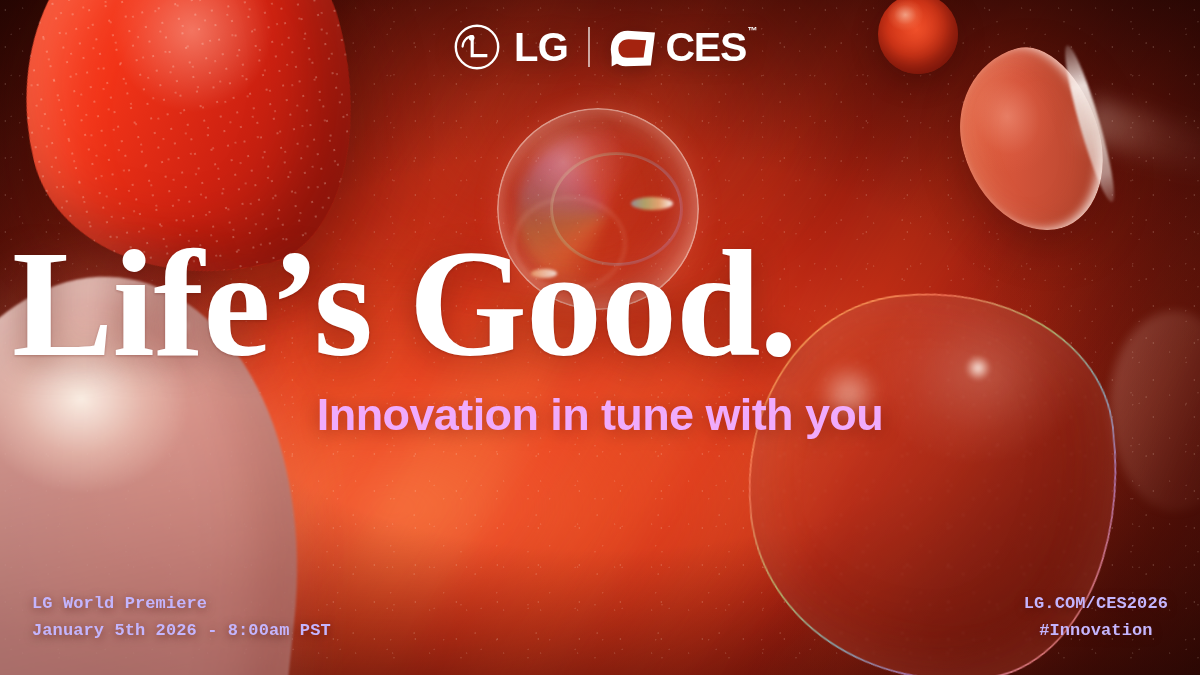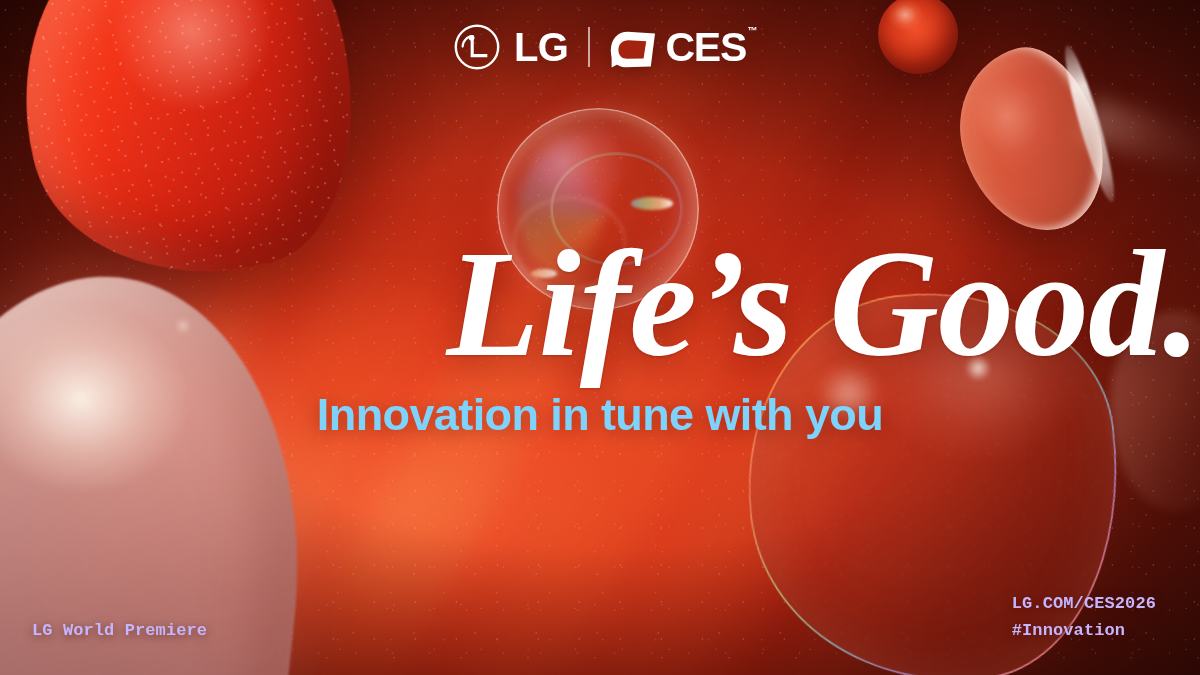--- a/index.html
+++ b/index.html
@@ -288,70 +288,69 @@
     display:flex; align-items:center; justify-content:center; gap:20px;
     filter:drop-shadow(0 2px 10px rgba(60,10,5,.45));
   }
   .lg-lockup { display:flex; align-items:center; gap:14px; }
   .lg-face { display:block; }
   .lg-word {
     color:#fff; font-weight:700; font-size:40px; letter-spacing:-.5px;
     line-height:1; font-family:"Liberation Sans", sans-serif;
   }
   .divider { width:2px; height:40px; background:rgba(255,255,255,.62); }
-  .ces-lockup { display:flex; align-items:flex-end; gap:9px; }
+  .ces-lockup { display:flex; align-items:center; gap:9px; }
   .ces-mark { display:block; margin-top:3px; }
   .ces-word {
     color:#fff; font-weight:700; font-size:41px; letter-spacing:-1.2px;
     line-height:1; font-family:"Liberation Sans", sans-serif;
     position:relative;
   }
   .ces-tm {
     position:absolute; top:-1px; right:-11px;
     font-size:10px; font-weight:700; letter-spacing:0;
   }
 
   
   .headline {
     position:absolute; top:228px; left:12px; right:0;
-    text-align:right;
+    text-align:left;
     color:#fff;
     font-family:"Liberation Serif", "DejaVu Serif", serif;
     font-weight:700;
     font-size:152px;
     line-height:1;
     letter-spacing:-1px;
     text-shadow:0 6px 34px rgba(80,14,8,.42), 0 1px 3px rgba(90,20,10,.30);
-    font-style:italic;
   }
   .subhead {
     position:absolute; top:392px; left:0; right:0;
     text-align:center;
-    color:#7dd3fc;
+    color:#f0abfc;
     font-family:"Liberation Sans", sans-serif;
     font-weight:700;
     font-size:45px;
     letter-spacing:-.6px;
     line-height:1;
     text-shadow:0 3px 18px rgba(80,14,8,.40);
   }
 
   
   .foot {
     position:absolute; bottom:30px;
     color:#c4b5fd;
     font-family:Liberation Mono, monospace;
     font-size:17px;
     font-weight:600;
     line-height:1.62;
     letter-spacing:.1px;
     text-shadow:0 2px 10px rgba(70,12,6,.55);
   }
   .foot-left  { left:32px;  text-align:left; }
-  .foot-right { right:44px; text-align:left; }
+  .foot-right { right:32px; text-align:center; }
   .foot div { white-space:nowrap; }
 </style>
 </head>
 <body>
 
 <div id="stage">
 
   <div class="bg-base"></div>
   <div class="bg-glow-a"></div>
   <div class="bg-glow-b"></div>
@@ -409,20 +408,21 @@
         <span class="ces-word"><span>CES</span><span class="ces-tm">™</span></span>
       </div>
 
     </div>
 
     <div class="headline">Life’s Good.</div>
     <div class="subhead">Innovation in tune with you</div>
 
     <div class="foot foot-left">
       <div>LG World Premiere</div>
+      <div>January 5th 2026 - 8:00am PST</div>
     </div>
 
     <div class="foot foot-right">
       <div>LG.COM/CES2026</div>
       <div>#Innovation</div>
     </div>
 
   </div>
 </div>
 

